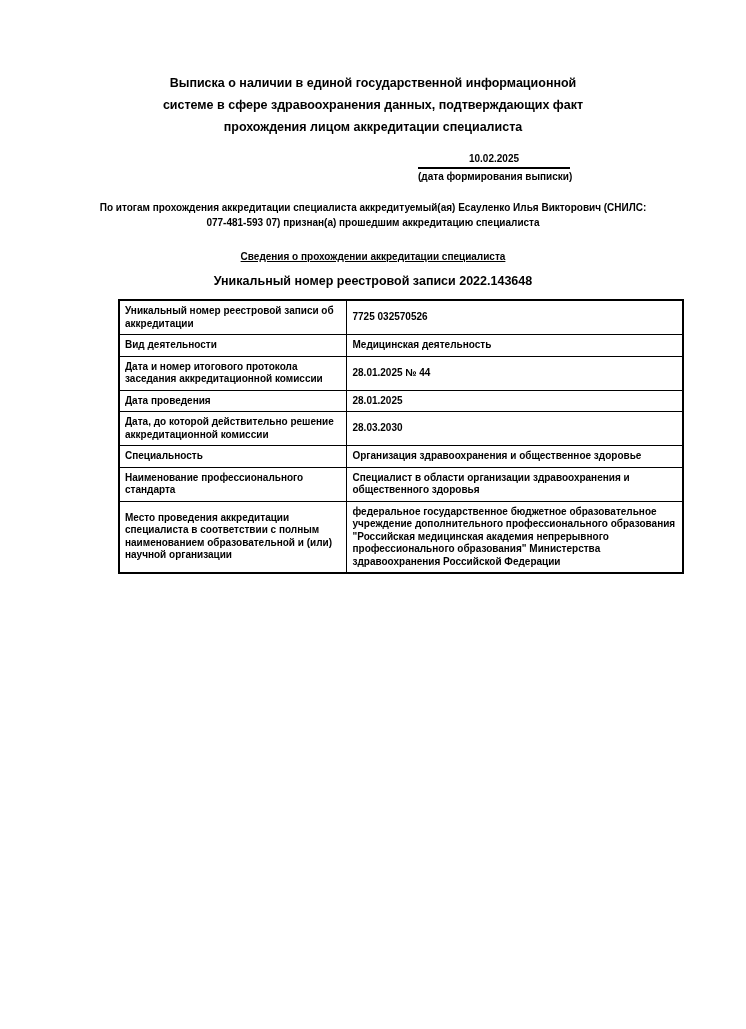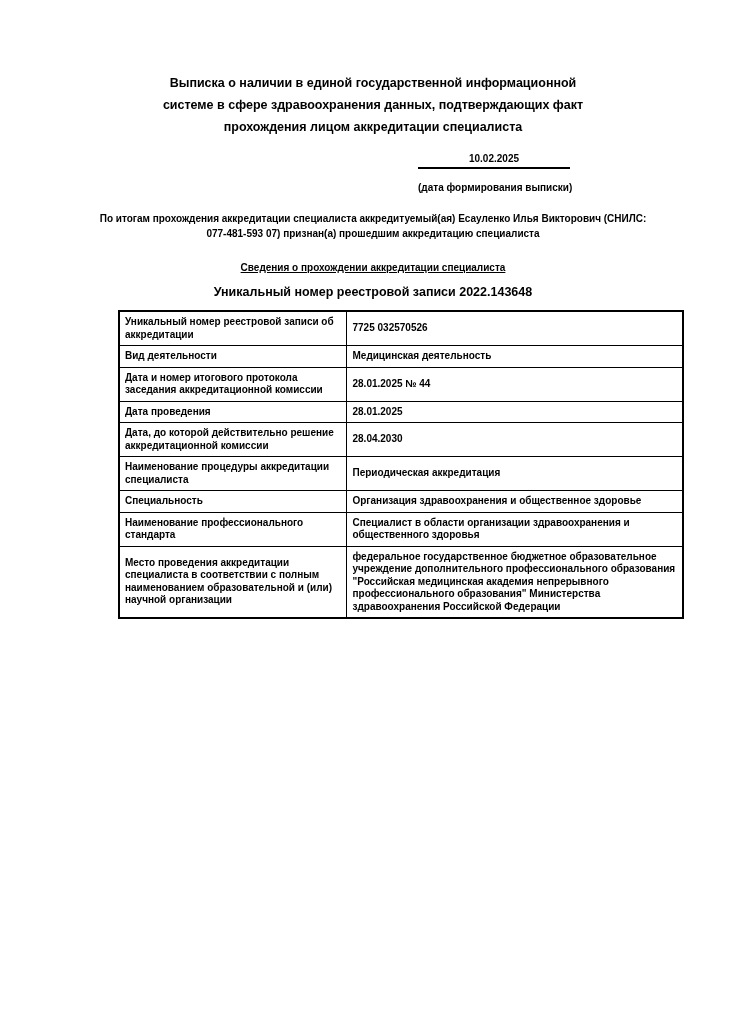--- a/index.html
+++ b/index.html
@@ -27,21 +27,21 @@
     line-height: 14px;
     text-align: center;
   }
   .date-value {
     display: block;
     border-bottom: 2px solid #000000;
     padding-bottom: 1px;
   }
   .date-caption {
     display: block;
-    padding-top: 12px;
+    padding-top: 1px;
     white-space: nowrap;
   }
   .intro {
     margin-top: 16px;
     font-size: 10px;
     line-height: 15px;
     text-align: center;
   }
   .section-heading {
     margin-top: 20px;
@@ -111,25 +111,21 @@
       <tr>
         <td class="lbl">Дата и номер итогового протокола заседания аккредитационной комиссии</td>
         <td class="val">28.01.2025 № 44</td>
       </tr>
       <tr>
         <td class="lbl">Дата проведения</td>
         <td class="val">28.01.2025</td>
       </tr>
       <tr>
         <td class="lbl">Дата, до которой действительно решение аккредитационной комиссии</td>
-        <td class="val">28.04.2030</td>
-      </tr>
-      <tr>
-        <td class="lbl">Наименование процедуры аккредитации специалиста</td>
-        <td class="val">Периодическая аккредитация</td>
+        <td class="val">28.03.2030</td>
       </tr>
       <tr>
         <td class="lbl">Специальность</td>
         <td class="val">Организация здравоохранения и общественное здоровье</td>
       </tr>
       <tr>
         <td class="lbl">Наименование профессионального стандарта</td>
         <td class="val">Специалист в области организации здравоохранения и общественного здоровья</td>
       </tr>
       <tr>

